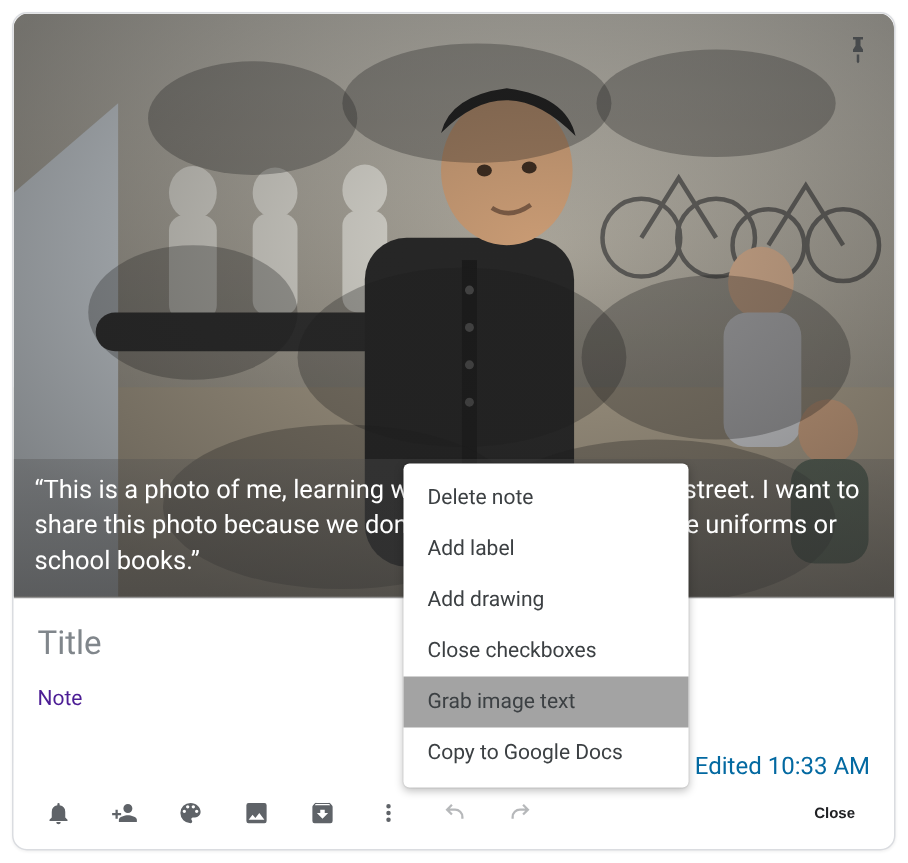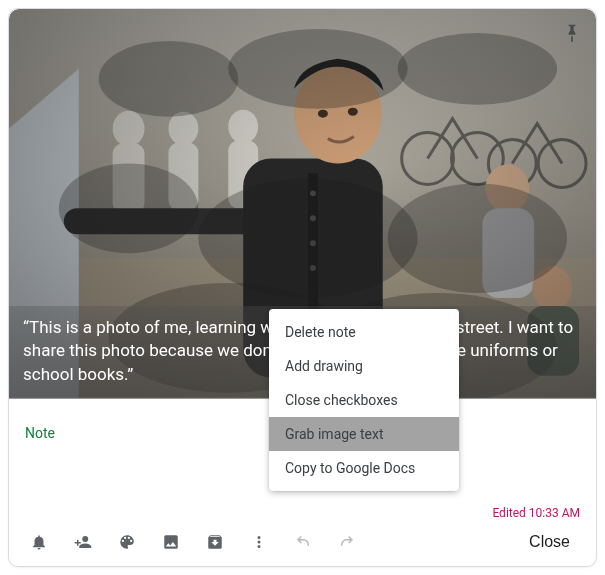--- a/index.html
+++ b/index.html
@@ -43,43 +43,43 @@
     font-size:17px; line-height:1.4;
     font-weight:400;
     z-index:2;
   }
   .body-area { padding:12px 16px 0 16px; }
   .title-field {
     font-size:22px; color:#80868b; padding:6px 0 2px 0;
     outline:none;
   }
   .note-field {
-    font-size:14px; color:#15803d; padding:14px 0 0 0;
+    font-size:14px; color:#4c1d95; padding:14px 0 0 0;
   }
   .edited {
     position:absolute; right:16px; bottom:46px;
-    font-size:12px; color:#be185d;
+    font-size:16px; color:#0369a1;
   }
   .toolbar {
     position:absolute; left:0; right:0; bottom:0;
     height:48px;
     display:flex; align-items:center;
     padding:0 8px;
   }
   .tbtn {
     width:44px; height:44px;
     display:flex; align-items:center; justify-content:center;
     color:#5f6368; cursor:pointer; border-radius:50%;
     background:transparent; border:none;
   }
   .tbtn svg { width:18px; height:18px; }
   .tbtn.disabled { opacity:.45; cursor:default; }
   .toolbar .spacer { flex:1; }
   .close-btn {
-    font-size:16px; font-weight:400; color:#202124;
+    font-size:10px; font-weight:700; color:#202124;
     padding:8px 18px; cursor:pointer;
     background:transparent; border:none;
   }
   .menu {
     position:absolute;
     left:260px; top:300px;
     width:190px;
     background:#fff;
     border-radius:4px;
     box-shadow:0 2px 6px rgba(0,0,0,0.25), 0 0 0 1px rgba(0,0,0,0.04);
@@ -177,20 +177,21 @@
     <div class="pin" title="Pin note">
       <svg viewBox="0 0 24 24" width="20" height="20">
           <path fill="currentColor" d="M14 4v5l2 3v2H8v-2l2-3V4H8V2h8v2h-2zM11 16h2v6l-1 1-1-1v-6z" opacity=".85"></path>
         </svg>
     </div>
 
     <div class="caption">“This is a photo of me, learning with other children on the street. I want to share this photo because we don't go to a real school, have uniforms or school books.”</div>
   </div>
 
   <div class="body-area">
+    <div class="title-field">Title</div>
     <div class="note-field">Note</div>
   </div>
 
   <div class="edited">Edited 10:33 AM</div>
 
   <div class="toolbar">
     <button class="tbtn" title="Remind me">
       <svg viewBox="0 0 24 24">
           <path fill="currentColor" d="M12 22a2 2 0 0 0 2-2h-4a2 2 0 0 0 2 2zm6-6V11a6 6 0 0 0-5-5.91V4a1 1 0 1 0-2 0v1.09A6 6 0 0 0 6 11v5l-2 2v1h16v-1z"></path>
         </svg>
@@ -229,19 +230,20 @@
       <svg viewBox="0 0 24 24">
           <path fill="currentColor" d="M11.5 8h4.67l-2.58-2.59L15 4l5 5-5 5-1.41-1.41L16.17 10H11.5A5.5 5.5 0 0 0 6 15.5V17H4v-1.5A7.5 7.5 0 0 1 11.5 8z"></path>
         </svg>
     </button>
     <div class="spacer"></div>
     <button class="close-btn">Close</button>
   </div>
 
   <div class="menu" id="more-menu">
       <div class="menu-item">Delete note</div>
+      <div class="menu-item">Add label</div>
       <div class="menu-item">Add drawing</div>
       <div class="menu-item">Close checkboxes</div>
       <div class="menu-item hover">Grab image text</div>
       <div class="menu-item">Copy to Google Docs</div>
     </div>
 
 </div>
 
 </body></html>

